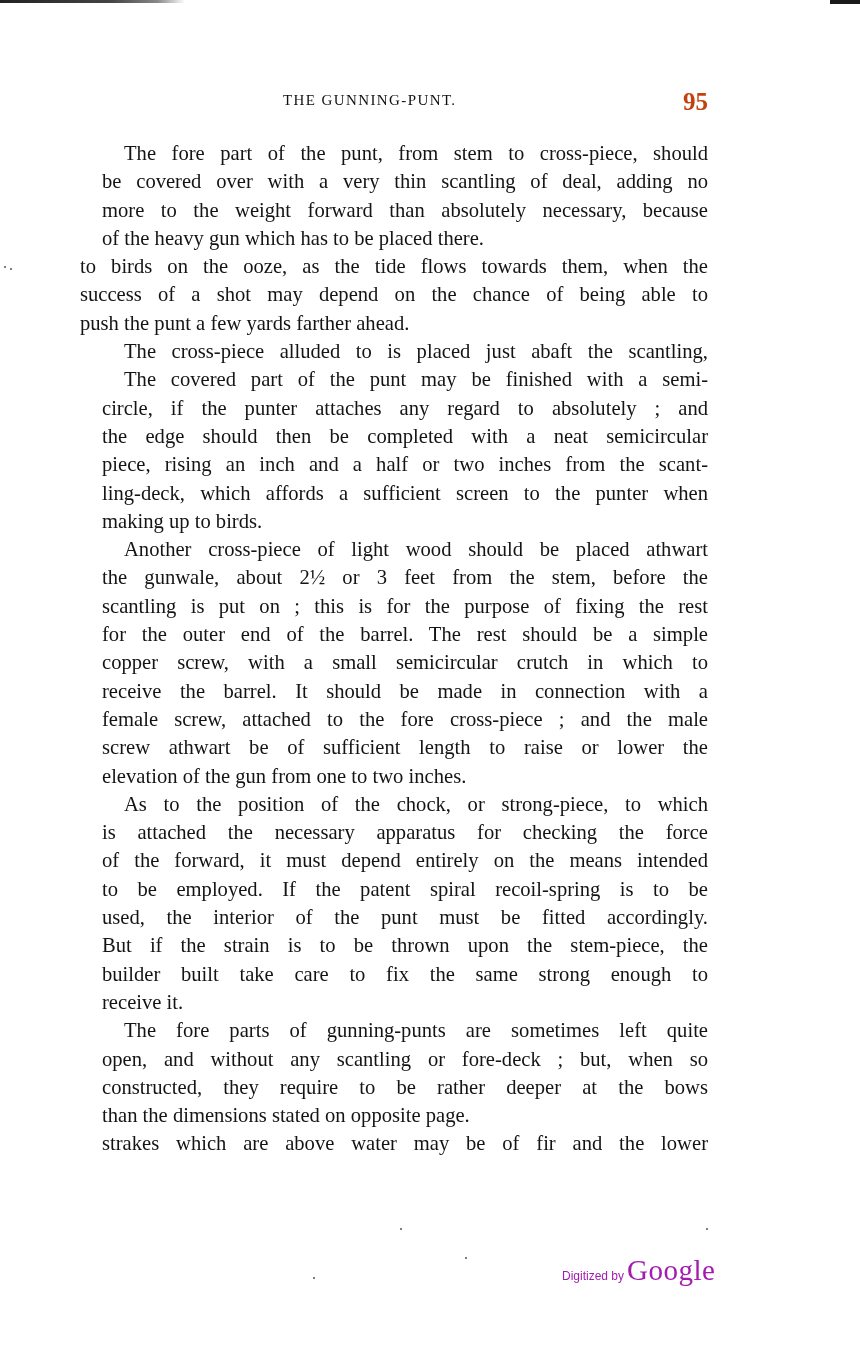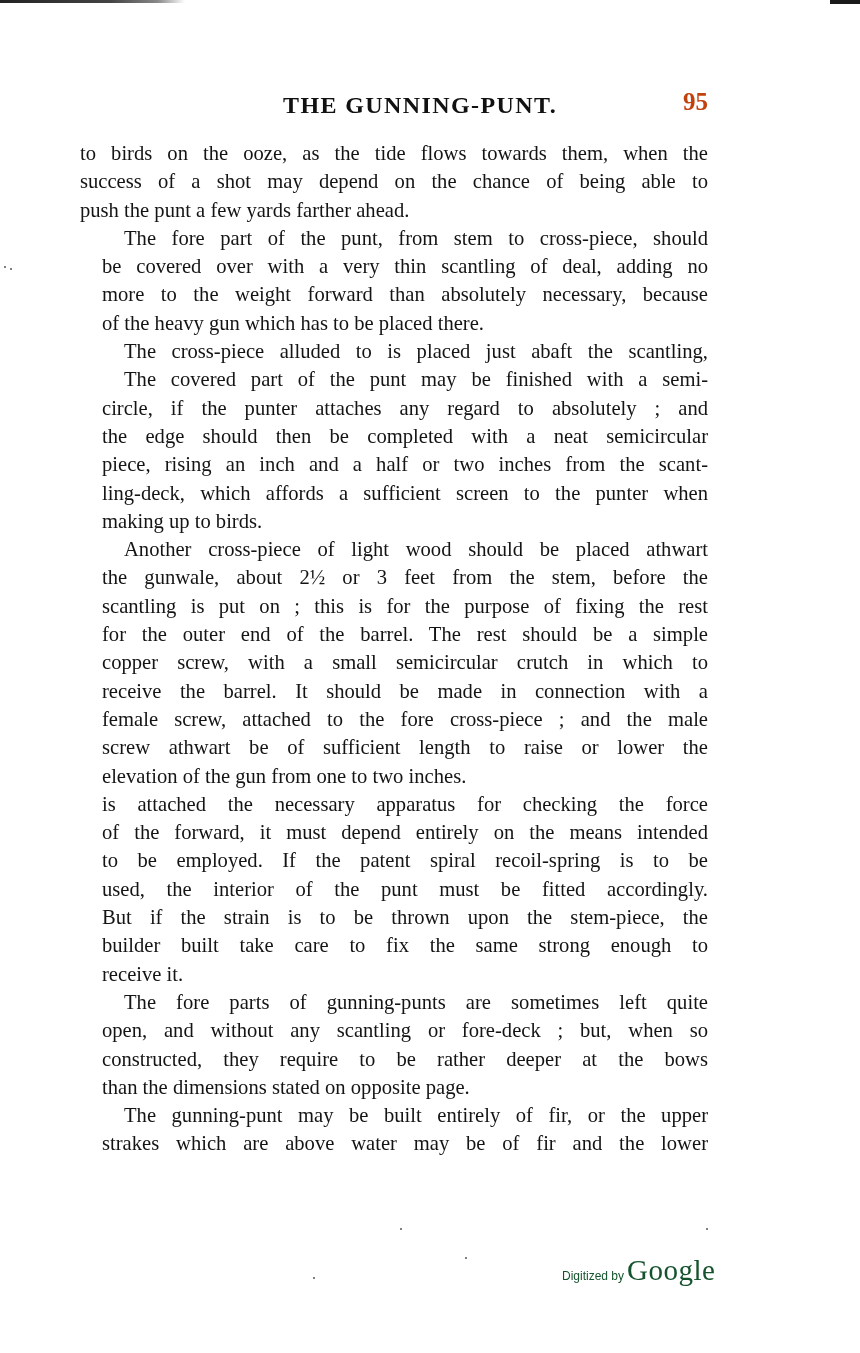--- a/index.html
+++ b/index.html
@@ -36,22 +36,22 @@
       top: 86px;
       left: 80px;
       width: 630px;
       height: 34px;
     }
     .running-head {
       position: absolute;
       left: 203px;
       top: 6px;
       font-family: "Liberation Serif", "DejaVu Serif", serif;
-      font-size: 24px;
-      font-weight: bold;
+      font-size: 15px;
+      font-weight: normal;
       letter-spacing: 1.4px;
       color: #111;
     }
     .page-number {
       position: absolute;
       right: 2px;
       top: 2px;
       font-family: "Liberation Serif", "DejaVu Serif", serif;
       font-size: 25px;
       font-weight: bold;
@@ -88,21 +88,21 @@
     }
     .line.indent {
       padding-left: 22px;
     }
     .watermark {
       position: absolute;
       left: 562px;
       top: 1254px;
       display: flex;
       align-items: baseline;
-      color: #14532d;
+      color: #a21caf;
     }
     .wm-small {
       font-family: "Liberation Sans", "DejaVu Sans", sans-serif;
       font-size: 12px;
       margin-right: 3px;
     }
     .wm-big {
       font-family: "Liberation Serif", "DejaVu Serif", serif;
       font-size: 29px;
       letter-spacing: 0.5px;
@@ -121,31 +121,31 @@
 <div class="scan-edge-left"></div>
 <div class="scan-edge-right"></div>
 
 <div class="page-header">
   <span class="running-head">THE GUNNING-PUNT.</span>
   <span class="page-number">95</span>
 </div>
 
 <div class="body-text">
 
+  <p class="para">
+    <span class="line indent">The fore part of the punt, from stem to cross-piece, should</span>
+    <span class="line">be covered over with a very thin scantling of deal, adding no</span>
+    <span class="line">more to the weight forward than absolutely necessary, because</span>
+    <span class="line last">of the heavy gun which has to be placed there.</span>
+  </p>
+
   <p class="para first">
     <span class="line">to birds on the ooze, as the tide flows towards them, when the</span>
     <span class="line">success of a shot may depend on the chance of being able to</span>
     <span class="line last">push the punt a few yards farther ahead.</span>
-  </p>
-
-  <p class="para">
-    <span class="line indent">The fore part of the punt, from stem to cross-piece, should</span>
-    <span class="line">be covered over with a very thin scantling of deal, adding no</span>
-    <span class="line">more to the weight forward than absolutely necessary, because</span>
-    <span class="line last">of the heavy gun which has to be placed there.</span>
   </p>
 
   <p class="para">
     <span class="line indent">The cross-piece alluded to is placed just abaft the scantling,</span>
   </p>
 
   <p class="para">
     <span class="line indent">The covered part of the punt may be finished with a semi-</span>
     <span class="line">circle, if the punter attaches any regard to absolutely ; and</span>
     <span class="line">the edge should then be completed with a neat semicircular</span>
@@ -160,38 +160,38 @@
     <span class="line">scantling is put on ; this is for the purpose of fixing the rest</span>
     <span class="line">for the outer end of the barrel.   The rest should be a simple</span>
     <span class="line">copper screw, with a small semicircular crutch in which to</span>
     <span class="line">receive the barrel.   It should be made in connection with a</span>
     <span class="line">female screw, attached to the fore cross-piece ; and the male</span>
     <span class="line">screw athwart be of sufficient length to raise or lower the</span>
     <span class="line last">elevation of the gun from one to two inches.</span>
   </p>
 
   <p class="para">
+    <span class="line indent">As to the position of the chock, or strong-piece, to which</span>
     <span class="line">is attached the necessary apparatus for checking the force</span>
     <span class="line">of the forward, it must depend entirely on the means intended</span>
     <span class="line">to be employed.   If the patent spiral recoil-spring is to be</span>
     <span class="line">used, the interior of the punt must be fitted accordingly.</span>
     <span class="line">But if the strain is to be thrown upon the stem-piece, the</span>
     <span class="line">builder built take care to fix the same strong enough to</span>
     <span class="line last">receive it.</span>
   </p>
 
   <p class="para">
     <span class="line indent">The fore parts of gunning-punts are sometimes left quite</span>
     <span class="line">open, and without any scantling or fore-deck ; but, when so</span>
     <span class="line">constructed, they require to be rather deeper at the bows</span>
     <span class="line last">than the dimensions stated on opposite page.</span>
   </p>
 
   <p class="para">
-    <span class="line indent">The gunning-punt may be built entirely of fir, or the upper</span>
     <span class="line">strakes which are above water may be of fir and the lower</span>
   </p>
 </div>
 
 <div class="specks">
   <span style="left:4px; top:266px;"></span>
   <span style="left:10px; top:268px;"></span>
   <span style="left:465px; top:1257px;"></span>
   <span style="left:313px; top:1277px;"></span>
   <span style="left:400px; top:1228px;"></span>

